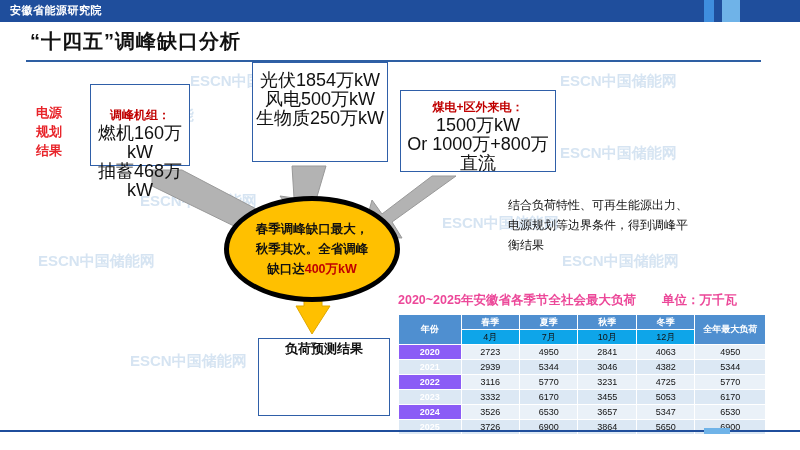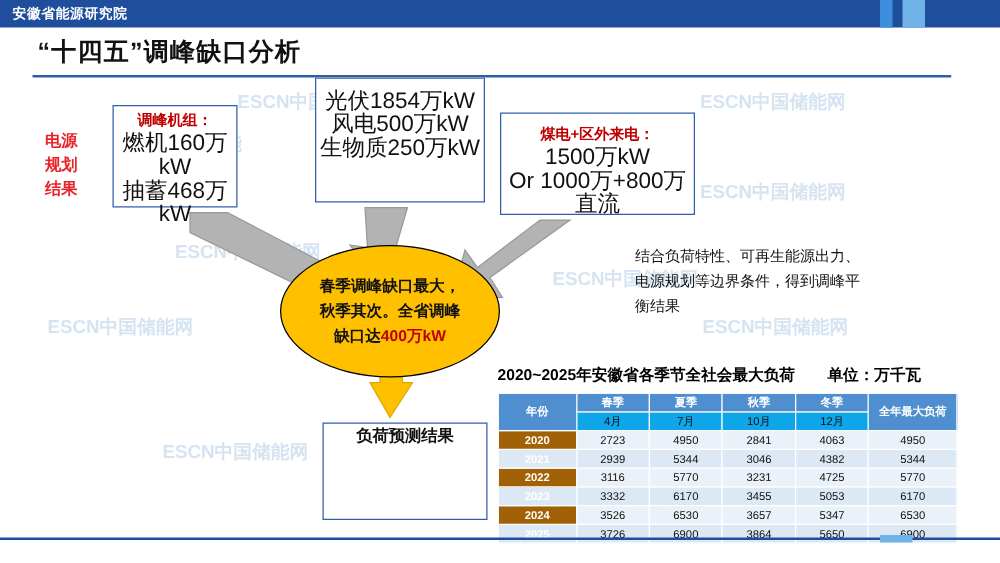--- a/index.html
+++ b/index.html
@@ -118,21 +118,21 @@
   }
   .box .line {
     font-size: 18px;
     color: #111111;
     line-height: 19px;
   }
 
   #box-unit {
     left: 90px; top: 84px;
     width: 100px; height: 82px;
-    padding-top: 3px;
+    padding-top: 22px;
   }
   #box-unit .box-title { color: #c00000; }
 
   #box-renew {
     left: 252px; top: 62px;
     width: 136px; height: 100px;
     padding-top: 8px;
   }
 
   #box-coal {
@@ -148,21 +148,21 @@
     justify-content: center;
   }
   #box-load .line { font-size: 13px; font-weight: bold; }
 
   
   .ellipse {
     position: absolute;
     left: 224px; top: 196px;
     width: 176px; height: 106px;
     background: #ffc000;
-    border: 1px solid #000000;
+    border: 5px solid #000000;
     border-radius: 50%;
     box-sizing: border-box;
     display: flex;
     flex-direction: column;
     align-items: center;
     justify-content: center;
     text-align: center;
   }
   .ellipse .etext {
     font-size: 12.5px;
@@ -188,21 +188,21 @@
     font-size: 12px;
     color: #111111;
     line-height: 20px;
   }
 
   
   .table-caption {
     position: absolute;
     left: 398px; top: 292px;
     font-size: 12.5px;
-    color: #000000;
+    color: #ec4899;
     font-weight: bold;
   }
   .table-caption .unit { margin-left: 26px; }
 
   table.data {
     position: absolute;
     left: 398px; top: 314px;
     width: 368px;
     border-collapse: collapse;
     font-size: 9px;
@@ -219,21 +219,21 @@
     color: #ffffff;
     font-weight: bold;
     font-size: 9px;
   }
   table.data thead tr.sub th {
     background: #0ea5e9;
     color: #111111;
     font-weight: normal;
   }
   table.data tbody td.yearcell {
-    background: #a16207;
+    background: #8b5cf6;
     color: #ffffff;
     font-weight: bold;
   }
   table.data tbody td {
     background: #eaf1f8;
   }
   table.data tbody tr:nth-child(even) td {
     background: #dce8f4;
   }
   table.data col.c0 { width: 62px; }

